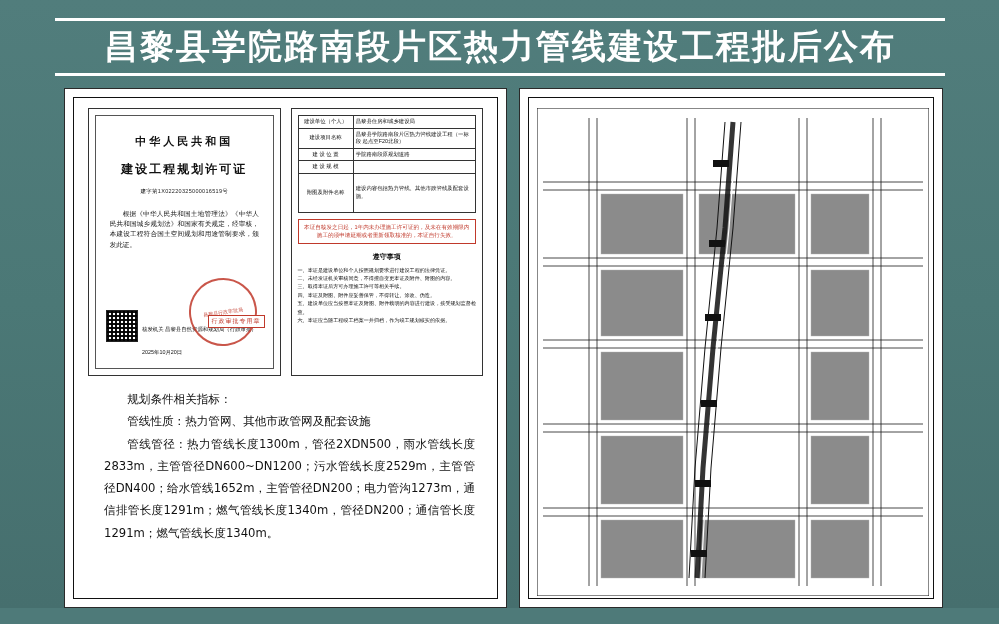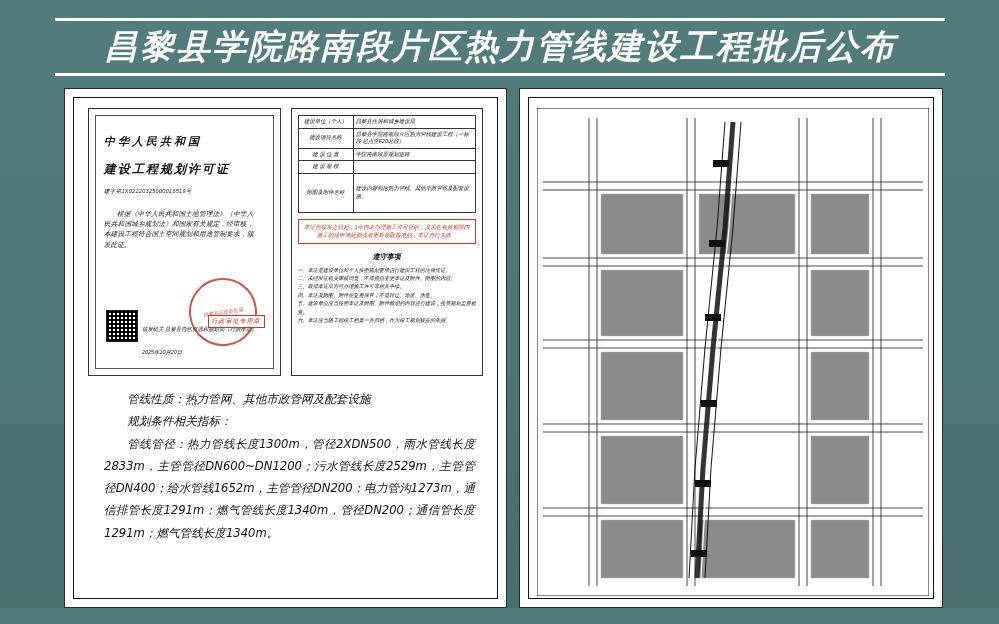--- a/index.html
+++ b/index.html
@@ -5,21 +5,20 @@
   html,body{margin:0;padding:0;}
   body{
     width:999px;height:624px;overflow:hidden;
     background:#4e7a79;
     font-family:"Liberation Sans","DejaVu Sans",sans-serif;
   }
   #page{
     position:relative;width:999px;height:608px;
     background:linear-gradient(180deg,#517d7c 0%,#4b7876 50%,#466f6e 100%);
     box-sizing:border-box;
-    font-style:italic;
   }
   
   #title-bar{
     position:absolute;left:55px;top:18px;width:890px;height:52px;
     border-top:3px solid #ffffff;border-bottom:3px solid #ffffff;
     display:flex;align-items:center;justify-content:center;
   }
   #title-text{
     color:#ffffff;font-size:34px;font-weight:bold;letter-spacing:2px;
     font-family:"DejaVu Sans","Liberation Sans",sans-serif;
@@ -41,21 +40,21 @@
     position:absolute;left:14px;top:10px;width:calc(100% - 28px);height:268px;
     display:flex;gap:10px;
   }
   .cert-card{
     border:1px solid #333;box-sizing:border-box;background:#fff;position:relative;
   }
   #cert-left{width:50%;}
   #cert-right{width:50%;}
   #cert-left-inner{
     position:absolute;inset:6px;border:1px solid #555;box-sizing:border-box;
-    display:flex;flex-direction:column;padding:10px 8px 6px;
+    display:flex;flex-direction:column;align-items:center;padding:10px 8px 6px;
   }
   .cc-country{font-size:11px;font-weight:bold;letter-spacing:3px;color:#111;margin-top:8px;}
   .cc-title{font-size:12px;font-weight:bold;letter-spacing:2px;color:#111;margin-top:12px;}
   .cc-no{font-size:5.5px;color:#222;margin-top:10px;letter-spacing:.3px;}
   .cc-body{
     font-size:6.6px;line-height:1.55;color:#111;margin-top:14px;text-align:justify;
     width:93%;text-indent:13px;
   }
   .cc-qr{
     position:absolute;left:10px;bottom:26px;width:30px;height:30px;
@@ -173,22 +172,22 @@
             <div class="notice-body">二、未经发证机关审核同意，不得擅自变更本证及附件、附图的内容。</div>
             <div class="notice-body">三、取得本证后方可办理施工许可等相关手续。</div>
             <div class="notice-body">四、本证及附图、附件应妥善保管，不得转让、涂改、伪造。</div>
             <div class="notice-body">五、建设单位应当按照本证及附图、附件载明的内容进行建设，接受规划监督检查。</div>
             <div class="notice-body">六、本证应当随工程竣工档案一并归档，作为竣工规划核实的依据。</div>
           </div>
         </div>
       </div>
 
       <div id="doc-text">
+        <p class="indent2">规划条件相关指标：</p>
         <p class="indent2">管线性质：热力管网、其他市政管网及配套设施</p>
-        <p class="indent2">规划条件相关指标：</p>
         <p class="indent2">管线管径：热力管线长度1300m，管径2XDN500，雨水管线长度2833m，主管管径DN600~DN1200；污水管线长度2529m，主管管径DN400；给水管线1652m，主管管径DN200；电力管沟1273m，通信排管长度1291m；燃气管线长度1340m，管径DN200；通信管长度1291m；燃气管线长度1340m。</p>
 
       </div>
 
     </div>
   </div>
 
   <div class="panel" id="panel-right">
     <div class="panel-inner">
       <div id="map-title">学院路南延（金海大街-宾水大街）道路总平面图</div>

